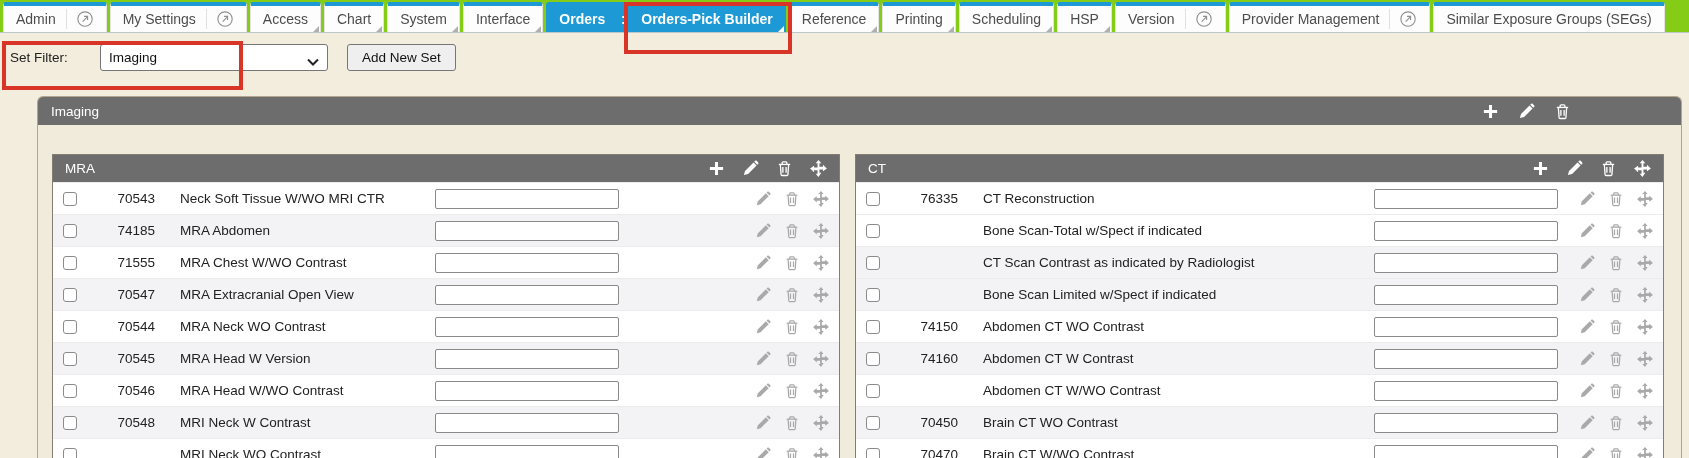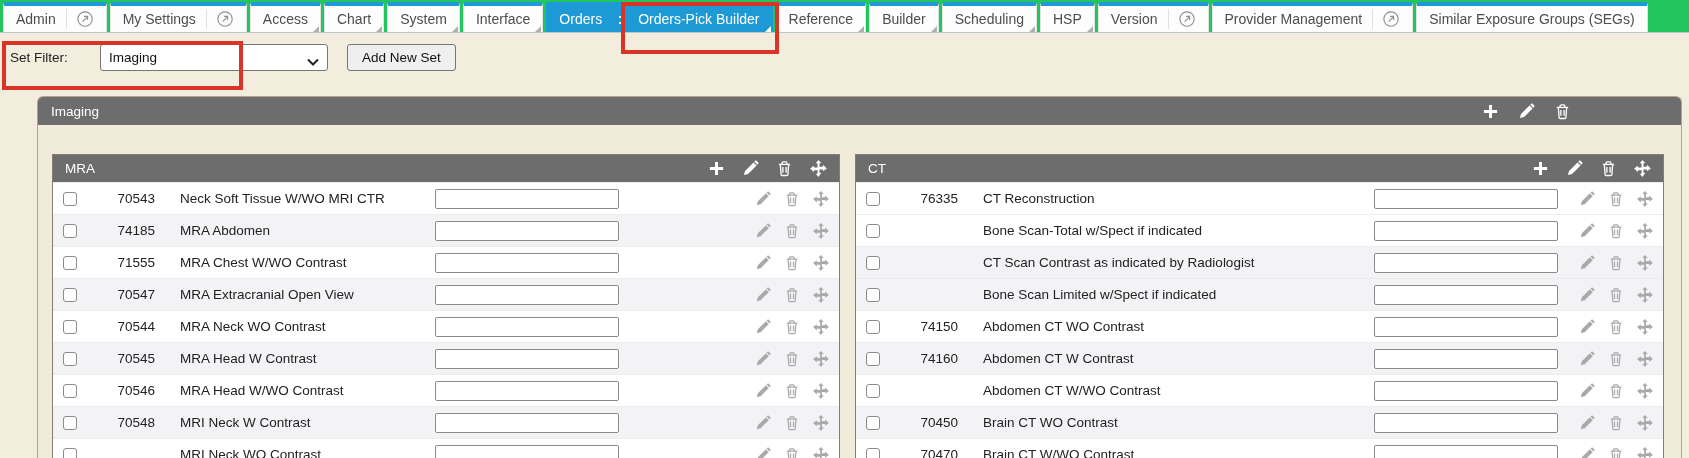--- a/index.html
+++ b/index.html
@@ -3,31 +3,31 @@
 <meta charset="utf-8">
 <style>
   html,body{margin:0;padding:0}
   body{
     position:relative;width:1689px;height:458px;overflow:hidden;
     background:#f3eddd;font-family:"Liberation Sans",sans-serif;
     font-size:13.5px;color:#333;
   }
   
   .tabbar{
-    position:absolute;top:0;left:0;width:1689px;height:33px;background:#22c55e;
+    position:absolute;top:0;left:0;width:1689px;height:33px;background:#84cc16;
     border-bottom:1px solid #bcc8ce;display:flex;align-items:stretch;
     padding:2px 0 0 3px;box-sizing:border-box;white-space:nowrap;
   }
   .tab{
     position:relative;display:flex;align-items:center;
     background:#fdfdfd;border:1px solid #e3e3e3;border-bottom:none;
     border-top:4px solid #1d9ad6;border-radius:3px 3px 0 0;
     padding:0 12px;margin-right:3px;color:#4d4d4d;font-size:14px;cursor:pointer;
   }
-  .tab.active{background:#1d9ad6;border-color:#1d9ad6;color:#fff;font-weight:normal}
+  .tab.active{background:#1d9ad6;border-color:#1d9ad6;color:#fff;font-weight:bold}
   .tab.join-r{margin-right:0;border-radius:3px 0 0 0}
   .tab.join-l{border-radius:0 3px 0 0}
   .tab-sep{
     display:flex;align-items:center;justify-content:center;width:10px;
     background:#1d9ad6;border-top:4px solid #1d9ad6;color:#fff;font-weight:bold;
     font-size:14px;box-sizing:border-box;
   }
   .tab-divider{width:1px;align-self:stretch;background:#e0e0e0;margin:3px 0 3px 10px}
   .ext-icon{margin-left:10px;color:#909090;display:flex;align-items:center}
   .corner{
@@ -155,21 +155,21 @@
     <div class="tab active join-l">
       <span>Orders-Pick Builder</span>
       <span class="corner"></span>
       <span class="tab-annotation"></span>
     </div>
     <div class="tab">
       <span>Reference</span>
       <span class="corner"></span>
     </div>
     <div class="tab">
-      <span>Builder</span>
+      <span>Printing</span>
       <span class="corner"></span>
     </div>
     <div class="tab">
       <span>Scheduling</span>
       <span class="corner"></span>
     </div>
     <div class="tab">
       <span>HSP</span>
       <span class="corner"></span>
     </div>
@@ -417,21 +417,21 @@
               <path fill="currentColor" d="M9 0l3 3.4h-2V7.1h3.7v-2L17.9 9l-4.2 3v-2H10v3.6h2L9 18l-3-3.4h2V10.9H4.3v2L.1 9l4.2-3v2H8V3.4H6z"></path>
             </svg>
           </button>
         </span>
       </div>
       <div class="prow alt">
         <span class="cell-check">
           <input type="checkbox" style="">
         </span>
         <span class="cell-code">70545</span>
-        <span class="cell-desc">MRA Head W Contrast</span>
+        <span class="cell-desc">MRA Head W Version</span>
         <span class="cell-input"><input type="text" value="" style=""></span>
         <span class="cell-icons">
           <button class="icon-btn">
             <svg width="16" height="16" viewBox="0 0 18 18">
               <path fill="currentColor" d="M2 16l1.2-4.4 9-9 3.2 3.2-9 9L2 16zm11-14.2l1-1c.4-.4 1-.4 1.4 0l1.8 1.8c.4.4.4 1 0 1.4l-1 1-3.2-3.2z"></path>
             </svg>
           </button>
           <button class="icon-btn">
             <svg width="16" height="16" viewBox="0 0 18 18">
               <g fill="none" stroke="currentColor" stroke-width="1.4">

